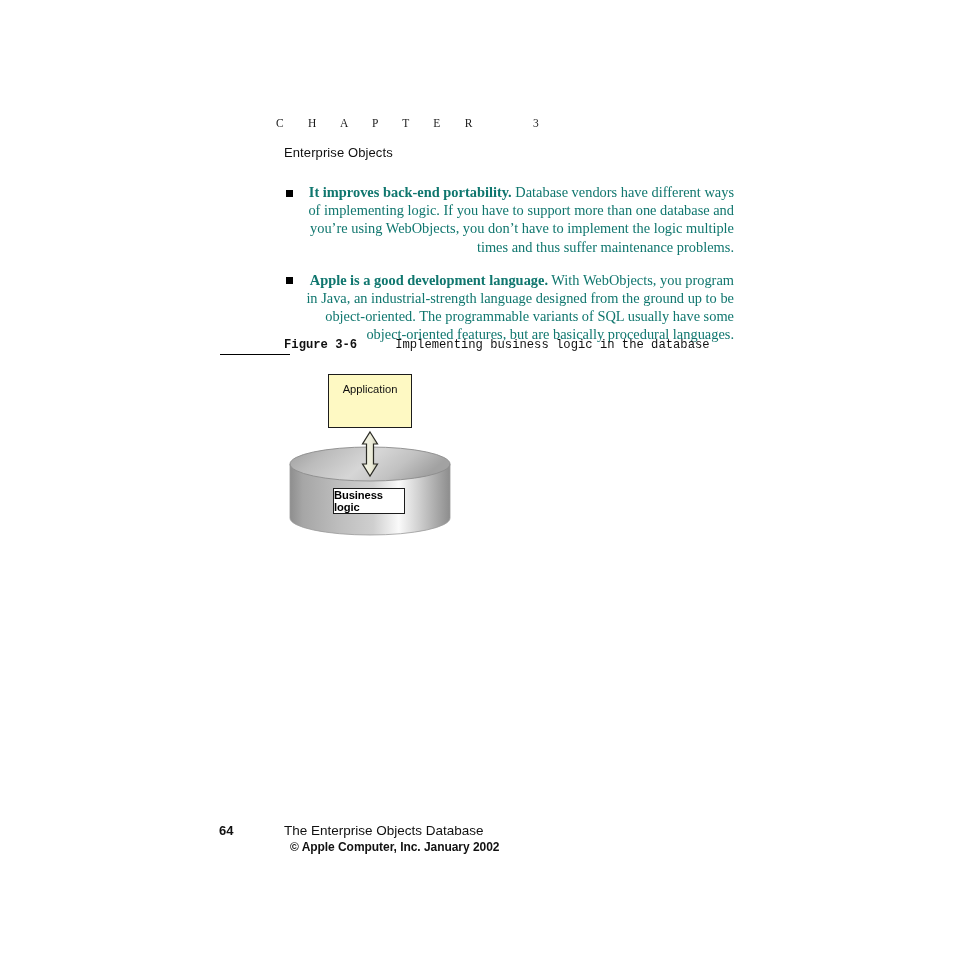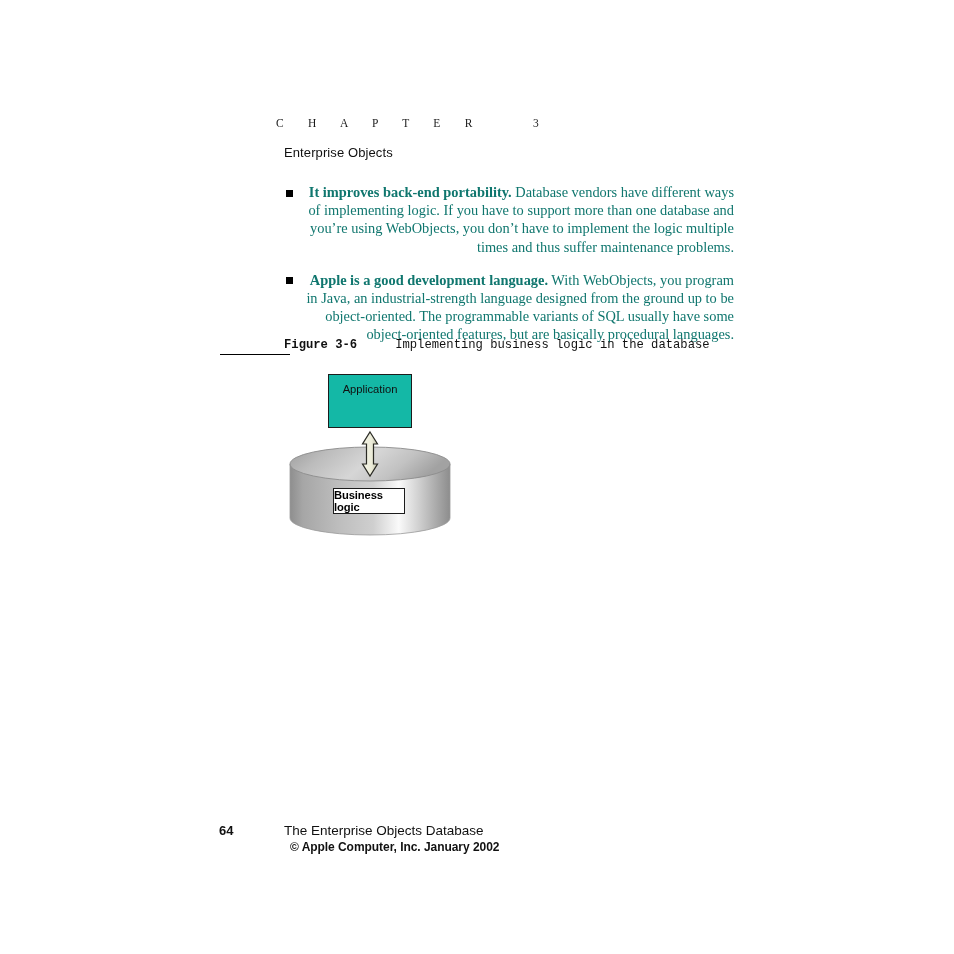--- a/index.html
+++ b/index.html
@@ -111,21 +111,21 @@
   }
   .diagram svg {
     display: block;
   }
   .app-box {
     position: absolute;
     left: 48px;
     top: 8px;
     width: 84px;
     height: 54px;
-    background: #14b8a6;
+    background: #fef9c3;
     border: 1.6px solid #1c1c1c;
     box-sizing: border-box;
   }
   .app-box-label {
     position: absolute;
     top: 8px;
     left: 0;
     right: 0;
     text-align: center;
     font-family: "Liberation Sans", sans-serif;

